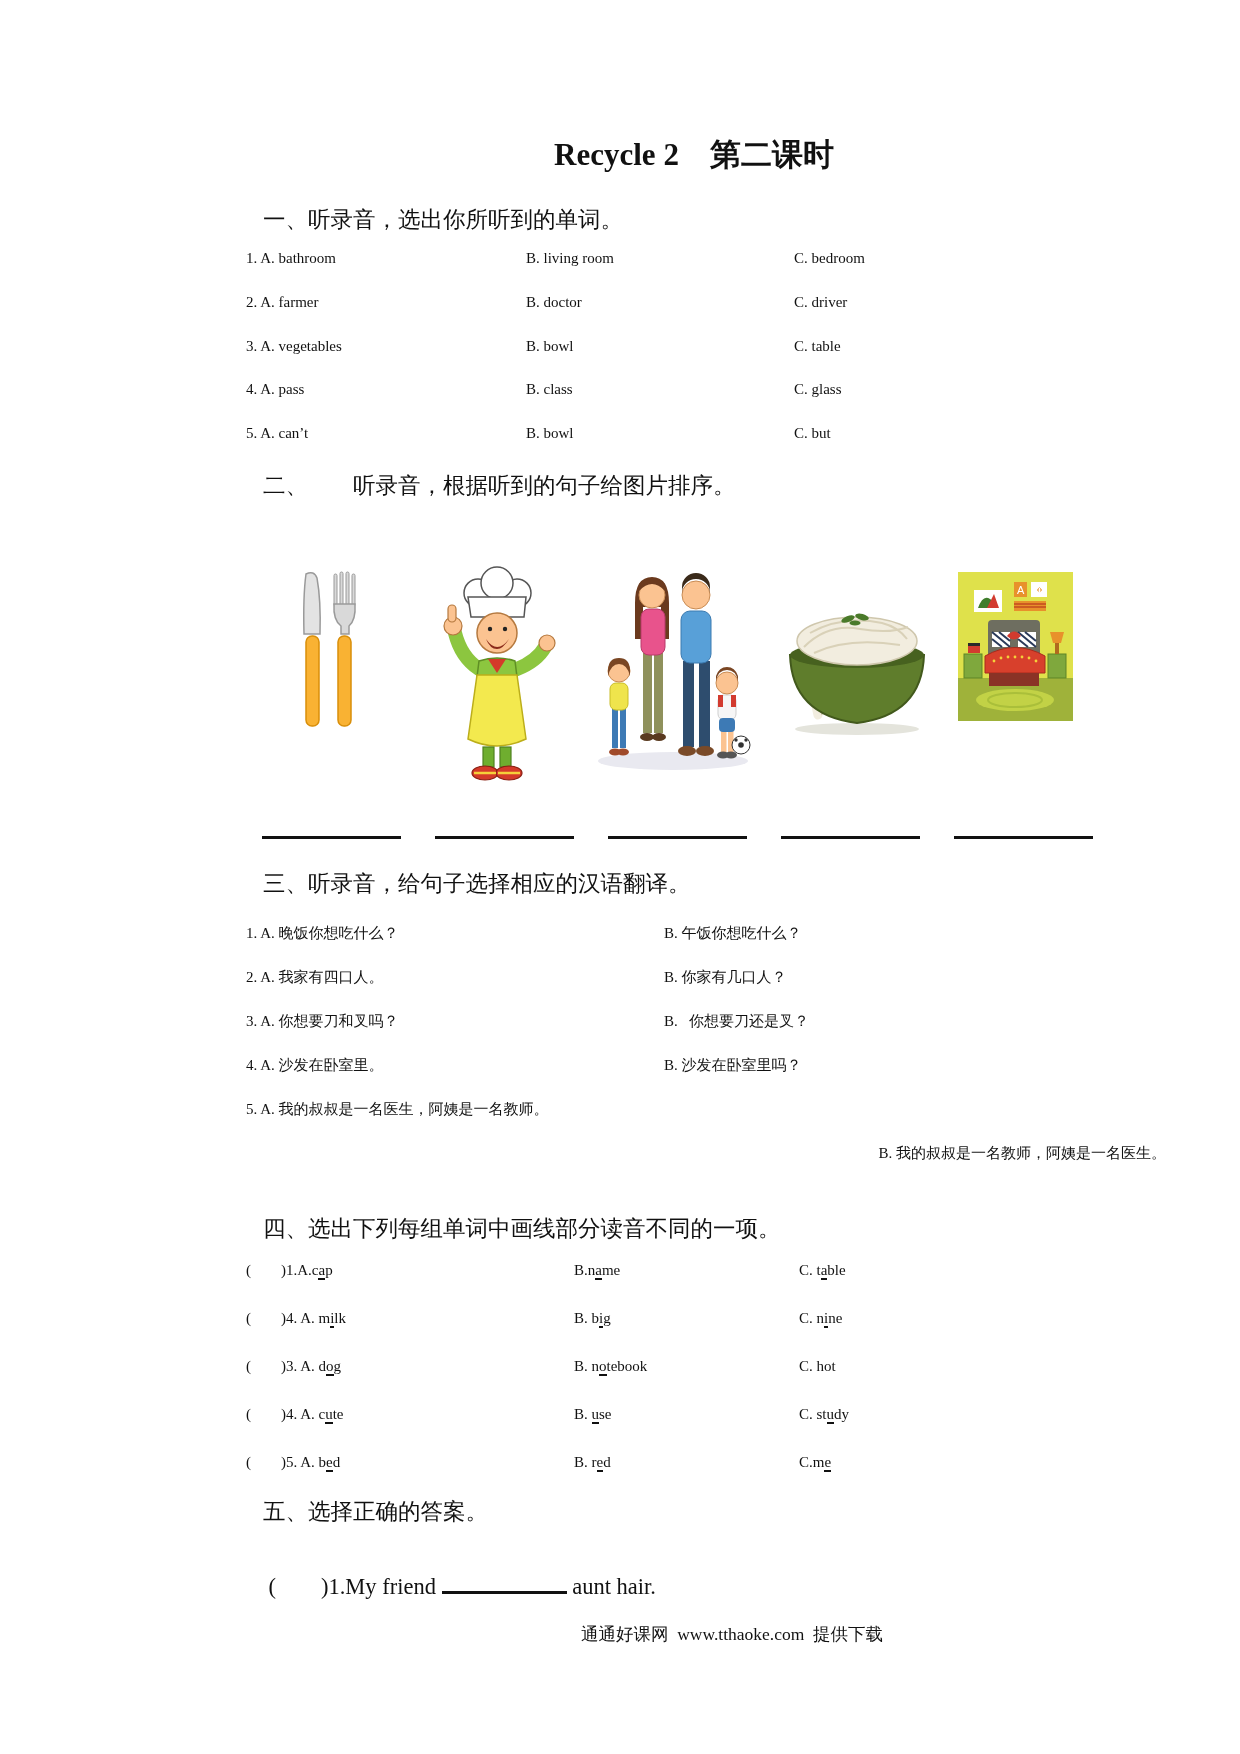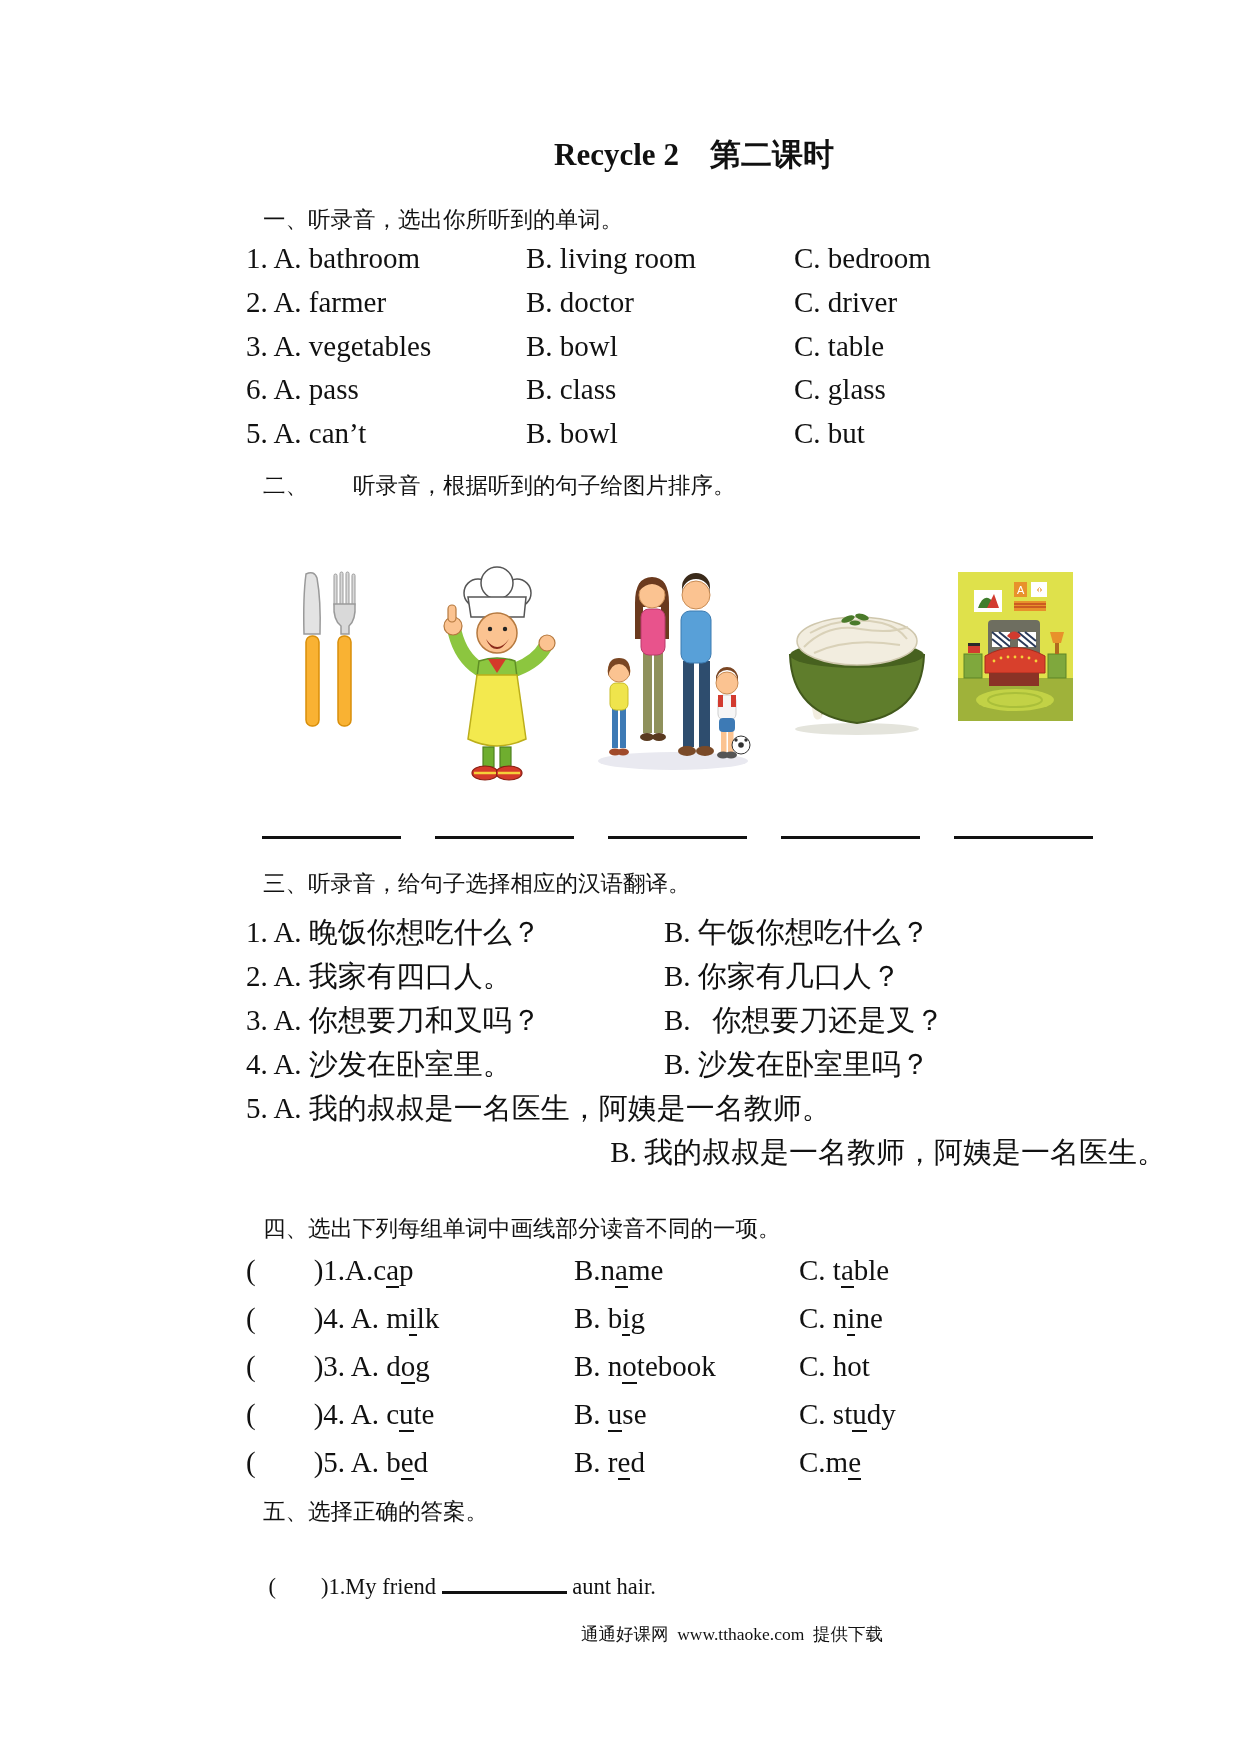--- a/index.html
+++ b/index.html
@@ -9,21 +9,21 @@
     font-family:"Liberation Serif","DejaVu Serif",serif;
     overflow:hidden;
   }
   .abs { position:absolute; }
   .title {
     top:134px; left:0; width:1240px; margin:0; text-align:center;
     font-size:31px; font-weight:bold; white-space:pre;
   }
   .sec-head { left:189px; font-size:22.5px; white-space:pre; }
   .grid { left:172px; display:grid; width:920px; }
-  .grid > * { align-self:center; font-size:29px; white-space:pre; }
+  .grid > * { align-self:center; font-size:15px; white-space:pre; }
   .g1 { top:237px; grid-template-columns:280px 268px auto; grid-auto-rows:43.7px; }
   .g3 { top:911px; grid-template-columns:418px auto; grid-auto-rows:44px; }
   .g4 { top:1246px; grid-template-columns:328px 225px auto; grid-auto-rows:48px; }
   .span2 { grid-column:1 / -1;font-family:Liberation Serif, serif; }
   .indent { padding-left:36px;text-align:right; }
   .ul { border-bottom:2px solid #111; }
   .pics { top:555px; left:168px; width:910px; height:245px; }
   .pic { position:absolute; }
   .pic svg { display:block; width:100%; height:100%; }
   .blanks { top:820px; left:188px; display:flex; gap:34px; }
@@ -43,21 +43,21 @@
   <div class="abs grid g1">
     <span>1. A. bathroom</span>
     <span>B. living room</span>
     <span>C. bedroom</span>
     <span>2. A. farmer</span>
     <span>B. doctor</span>
     <span>C. driver</span>
     <span>3. A. vegetables</span>
     <span>B. bowl</span>
     <span>C. table</span>
-    <span>6. A. pass</span>
+    <span>4. A. pass</span>
     <span>B. class</span>
     <span>C. glass</span>
     <span>5. A. can’t</span>
     <span>B. bowl</span>
     <span>C. but</span>
   </div>
 
   <div class="abs sec-head" style="top:470px">二、        听录音，根据听到的句子给图片排序。</div>
 
   <div class="abs pics">

